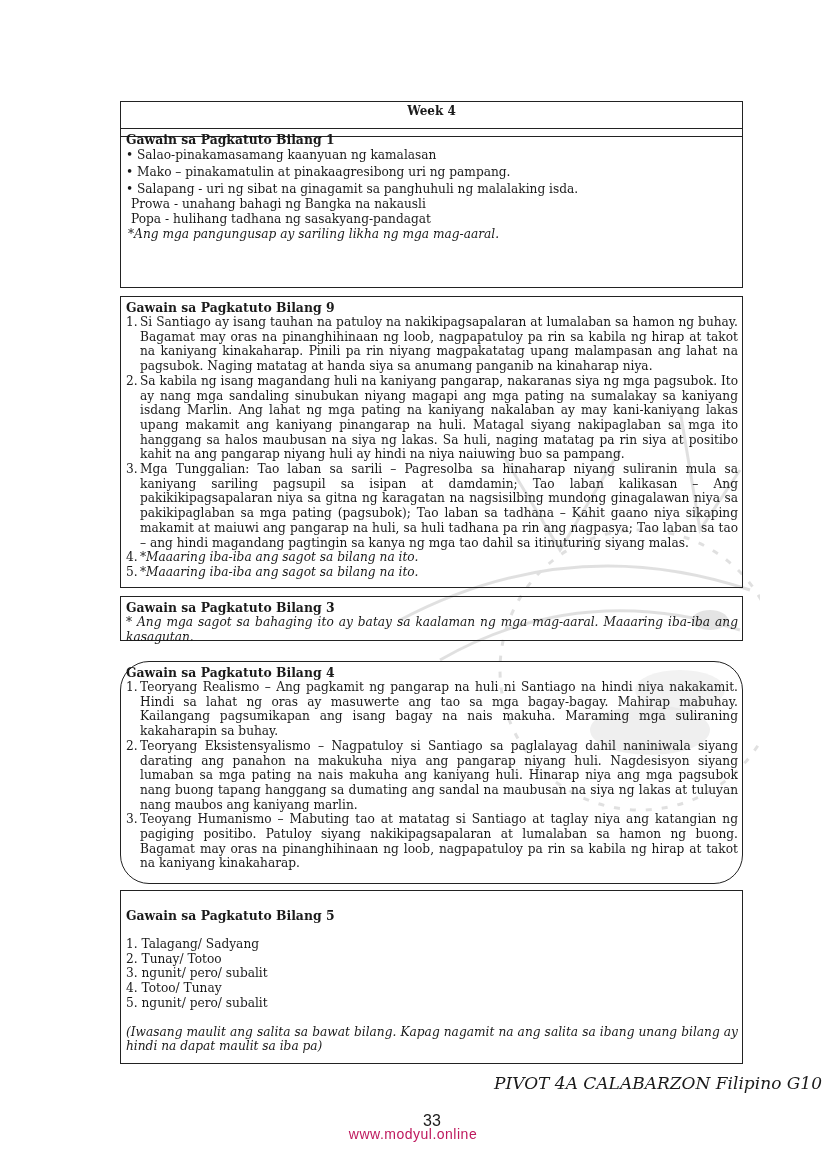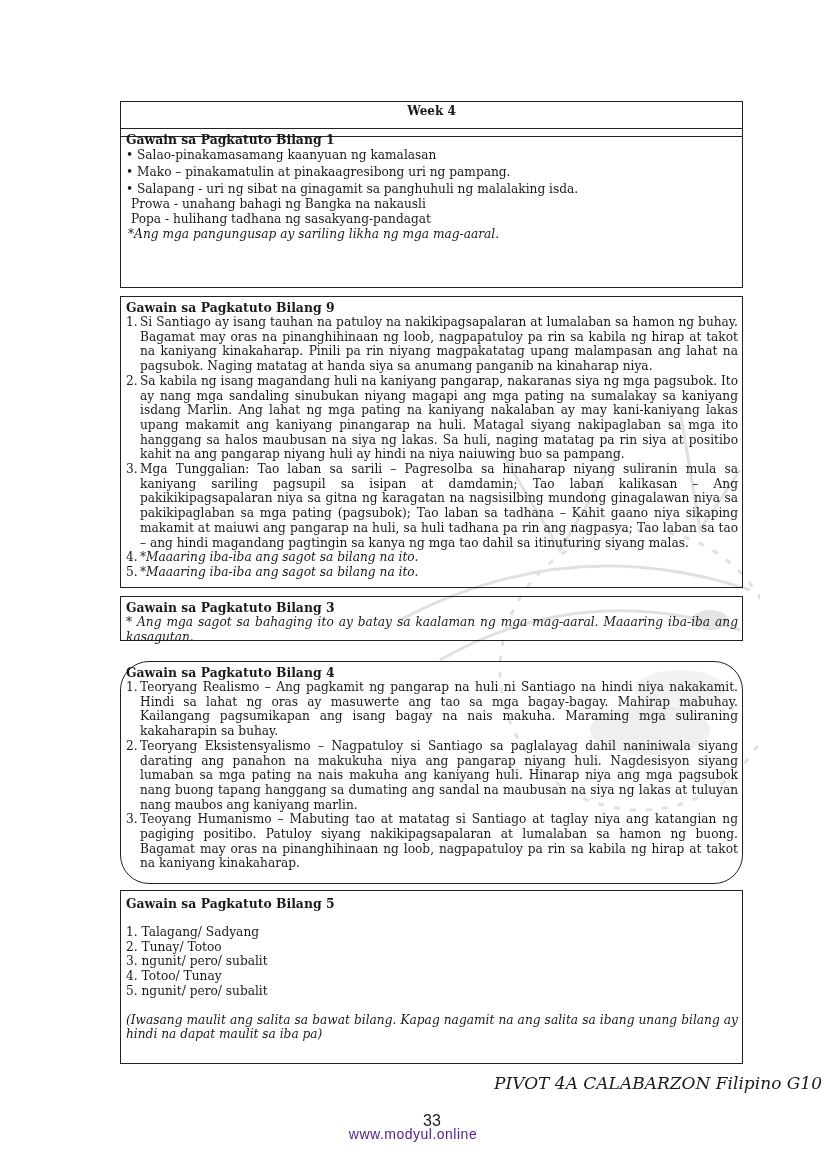--- a/index.html
+++ b/index.html
@@ -24,21 +24,21 @@
   .bullets li { position: relative; padding-left: 11px; line-height: 16.8px; }
   .bullets li::before { content: "\2022"; position: absolute; left: 0; top: 0; }
   .plain { padding-left: 5px; line-height: 14.6px; }
   .italic { font-style: italic; }
   .olist { margin: 0; padding: 0; list-style: none; }
   .olist li { position: relative; padding-left: 14px; text-align: justify; line-height: 14.7px; }
   .olist li .num { position: absolute; left: 0; top: 0; }
   .just { text-align: justify; }
   .footer-page { position: absolute; left: 423px; top: 1112px; font-family: "Liberation Sans", sans-serif; font-size: 16px; }
   .footer-label { position: absolute; left: 494px; top: 1073px; font-style: italic; font-size: 17px; }
-  .watermark { position: absolute; left: 0; width: 826px; top: 1126px; text-align: center; font-family: "Liberation Sans", sans-serif; font-size: 14px; color: #4c1d95; letter-spacing: 0.5px; }
+  .watermark { position: absolute; left: 0; width: 826px; top: 1126px; text-align: center; font-family: "Liberation Sans", sans-serif; font-size: 14px; color: #be185d; letter-spacing: 0.5px; }
   .bgmark { position: absolute; pointer-events: none; opacity: 0.22; }
 </style>
 </head>
 <body>
 
 <svg class="bgmark" style="left:380px; top:330px;" width="380" height="560" viewBox="0 0 380 560">
   <g fill="none" stroke="#777" stroke-width="3">
     <path d="M20 290 Q190 200 370 260"></path>
     <path d="M60 330 Q200 250 360 300"></path>
     <circle cx="260" cy="340" r="140" stroke-dasharray="6 10"></circle>
@@ -87,21 +87,21 @@
 <div class="box" style="top:661px; height:223px;border-radius:29px;">
   <div class="title">Gawain sa Pagkatuto Bilang 4</div>
   <ol class="olist">
     <li><span class="num">1.</span><span>Teoryang Realismo – Ang pagkamit ng pangarap na huli ni Santiago na hindi niya nakakamit. Hindi sa lahat ng oras ay masuwerte ang tao sa mga bagay-bagay. Mahirap mabuhay. Kailangang pagsumikapan ang isang bagay na nais makuha. Maraming mga suliraning kakaharapin sa buhay.</span></li>
     <li><span class="num">2.</span><span>Teoryang Eksistensyalismo – Nagpatuloy si Santiago sa paglalayag dahil naniniwala siyang darating ang panahon na makukuha niya ang pangarap niyang huli. Nagdesisyon siyang lumaban sa mga pating na nais makuha ang kaniyang huli. Hinarap niya ang mga pagsubok nang buong tapang hanggang sa dumating ang sandal na maubusan na siya ng lakas at tuluyan nang maubos ang kaniyang marlin.</span></li>
     <li><span class="num">3.</span><span>Teoyang Humanismo – Mabuting tao at matatag si Santiago at taglay niya ang katangian ng pagiging positibo. Patuloy siyang nakikipagsapalaran at lumalaban sa hamon ng buong. Bagamat may oras na pinanghihinaan ng loob, nagpapatuloy pa rin sa kabila ng hirap at takot na kaniyang kinakaharap.</span></li>
   </ol>
 </div>
 
 <div class="box" style="top:890px; height:174px;">
-  <div class="title" style="margin-top:2px;">Gawain sa Pagkatuto Bilang 5</div>
+  <div class="title" style="margin-top:14px;">Gawain sa Pagkatuto Bilang 5</div>
   <div style="height:14px;"></div>
   <div>1. Talagang/ Sadyang</div>
   <div>2. Tunay/ Totoo</div>
   <div>3. ngunit/ pero/ subalit</div>
   <div>4. Totoo/ Tunay</div>
   <div>5. ngunit/ pero/ subalit</div>
   <div style="height:14px;"></div>
   <div class="italic just">(Iwasang maulit ang salita sa bawat bilang. Kapag nagamit na ang salita sa ibang unang bilang ay hindi na dapat maulit sa iba pa)</div>
 </div>
 

